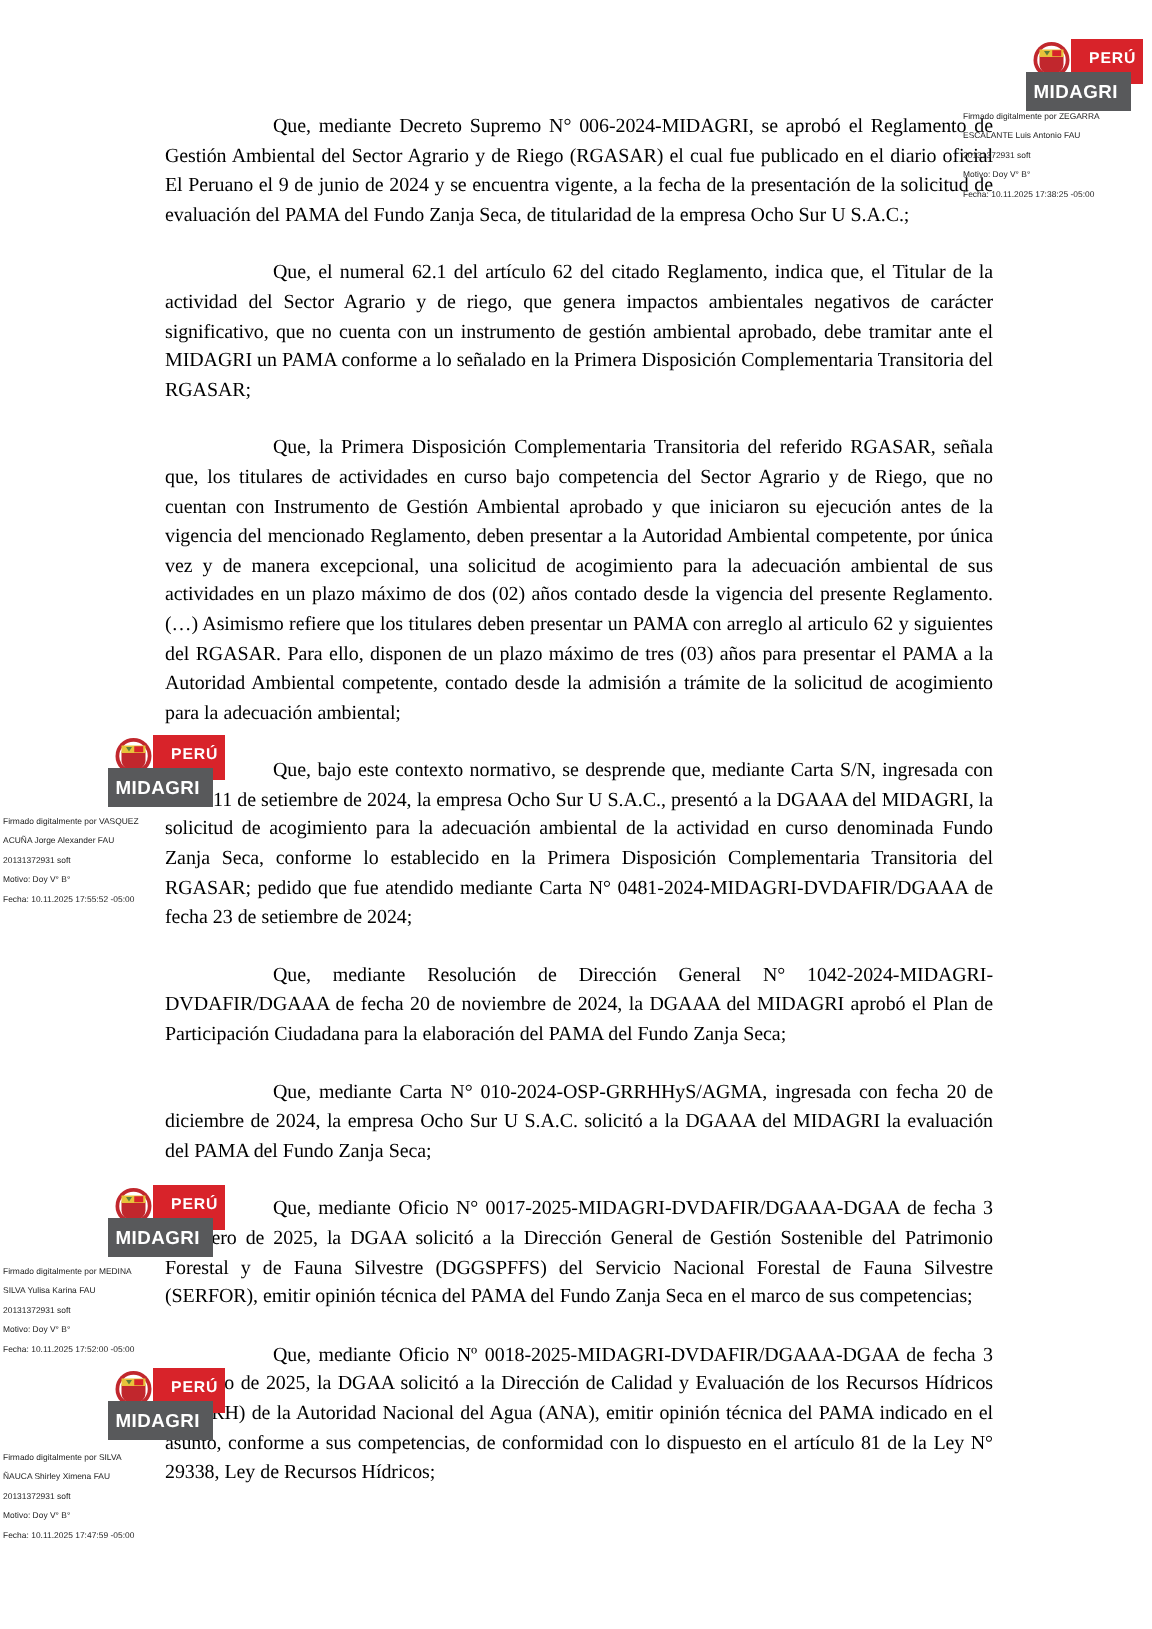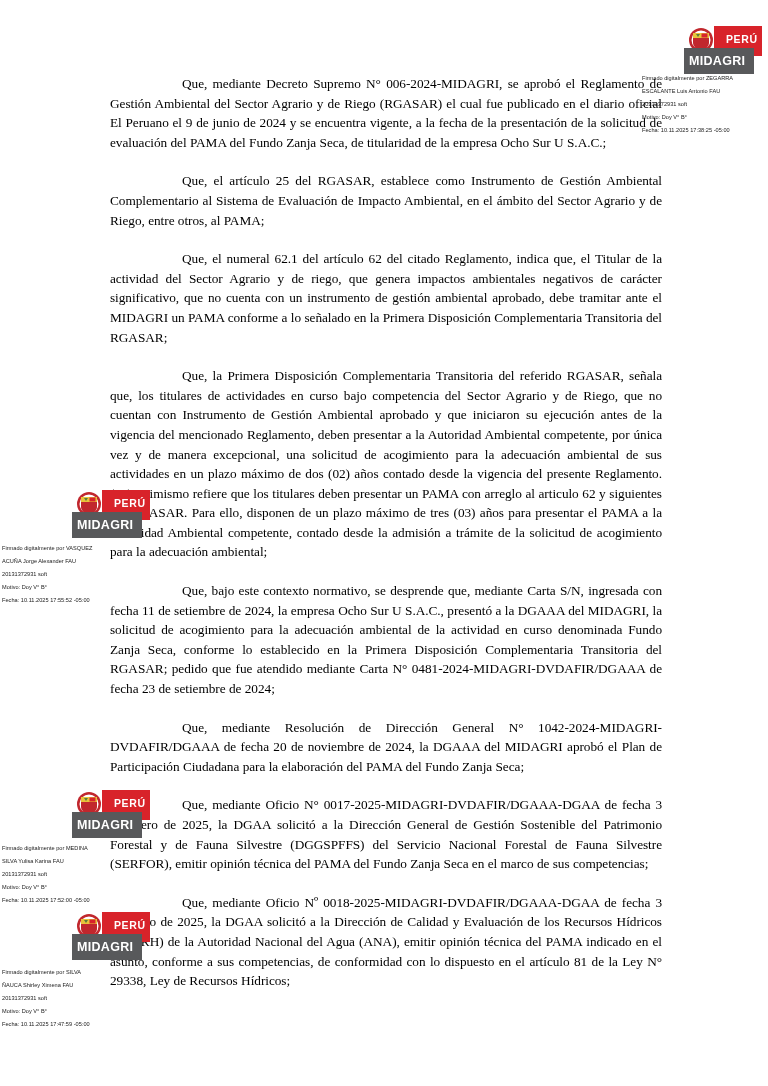--- a/index.html
+++ b/index.html
@@ -98,25 +98,25 @@
   }
   .sig div { white-space: nowrap; }
 </style>
 </head>
 <body>
 
 <div class="page">
 
   <div class="body-col">
     <p class="para">Que, mediante Decreto Supremo N° 006-2024-MIDAGRI, se aprobó el Reglamento de Gestión Ambiental del Sector Agrario y de Riego (RGASAR) el cual fue publicado en el diario oficial El Peruano el 9 de junio de 2024 y se encuentra vigente, a la fecha de la presentación de la solicitud de evaluación del PAMA del Fundo Zanja Seca, de titularidad de la empresa Ocho Sur U S.A.C.;</p>
-    <p class="para">Que, el artículo 25 del RGASAR, establece como Instrumento de Gestión Ambiental Complementario al Sistema de Evaluación de Impacto Ambiental, en el ámbito del Sector Agrario y de Riego, entre otros, al PAMA;</p>
     <p class="para">Que, el numeral 62.1 del artículo 62 del citado Reglamento, indica que, el Titular de la actividad del Sector Agrario y de riego, que genera impactos ambientales negativos de carácter significativo, que no cuenta con un instrumento de gestión ambiental aprobado, debe tramitar ante el MIDAGRI un PAMA conforme a lo señalado en la Primera Disposición Complementaria Transitoria del RGASAR;</p>
     <p class="para">Que, la Primera Disposición Complementaria Transitoria del referido RGASAR, señala que, los titulares de actividades en curso bajo competencia del Sector Agrario y de Riego, que no cuentan con Instrumento de Gestión Ambiental aprobado y que iniciaron su ejecución antes de la vigencia del mencionado Reglamento, deben presentar a la Autoridad Ambiental competente, por única vez y de manera excepcional, una solicitud de acogimiento para la adecuación ambiental de sus actividades en un plazo máximo de dos (02) años contado desde la vigencia del presente Reglamento. (…) Asimismo refiere que los titulares deben presentar un PAMA con arreglo al articulo 62 y siguientes del RGASAR. Para ello, disponen de un plazo máximo de tres (03) años para presentar el PAMA a la Autoridad Ambiental competente, contado desde la admisión a trámite de la solicitud de acogimiento para la adecuación ambiental;</p>
     <p class="para">Que, bajo este contexto normativo, se desprende que, mediante Carta S/N, ingresada con fecha 11 de setiembre de 2024, la empresa Ocho Sur U S.A.C., presentó a la DGAAA del MIDAGRI, la solicitud de acogimiento para la adecuación ambiental de la actividad en curso denominada Fundo Zanja Seca, conforme lo establecido en la Primera Disposición Complementaria Transitoria del RGASAR; pedido que fue atendido mediante Carta N° 0481-2024-MIDAGRI-DVDAFIR/DGAAA de fecha 23 de setiembre de 2024;</p>
     <p class="para">Que, mediante Resolución de Dirección General N° 1042-2024-MIDAGRI-DVDAFIR/DGAAA de fecha 20 de noviembre de 2024, la DGAAA del MIDAGRI aprobó el Plan de Participación Ciudadana para la elaboración del PAMA del Fundo Zanja Seca;</p>
+    <p class="para">Que, mediante Carta N° 010-2024-OSP-GRRHHyS/AGMA, ingresada con fecha 20 de diciembre de 2024, la empresa Ocho Sur U S.A.C. solicitó a la DGAAA del MIDAGRI la evaluación del PAMA del Fundo Zanja Seca;</p>
     <p class="para">Que, mediante Oficio N° 0017-2025-MIDAGRI-DVDAFIR/DGAAA-DGAA de fecha 3 de enero de 2025, la DGAA solicitó a la Dirección General de Gestión Sostenible del Patrimonio Forestal y de Fauna Silvestre (DGGSPFFS) del Servicio Nacional Forestal de Fauna Silvestre (SERFOR), emitir opinión técnica del PAMA del Fundo Zanja Seca en el marco de sus competencias;</p>
     <p class="para">Que, mediante Oficio Nº 0018-2025-MIDAGRI-DVDAFIR/DGAAA-DGAA de fecha 3 de enero de 2025, la DGAA solicitó a la Dirección de Calidad y Evaluación de los Recursos Hídricos (DCERH) de la Autoridad Nacional del Agua (ANA), emitir opinión técnica del PAMA indicado en el asunto, conforme a sus competencias, de conformidad con lo dispuesto en el artículo 81 de la Ley N° 29338, Ley de Recursos Hídricos;</p>
   </div>
 
   <div class="logo" style="left:676px; top:26px;">
     <div class="red-box"></div>
     <span class="peru-text">PERÚ</span>
     <svg class="shield" viewBox="0 0 26 26">
       <ellipse cx="13" cy="13" rx="12" ry="12" fill="#C1272D"></ellipse>
       <ellipse cx="13" cy="13" rx="9.5" ry="9.5" fill="#ffffff"></ellipse>

